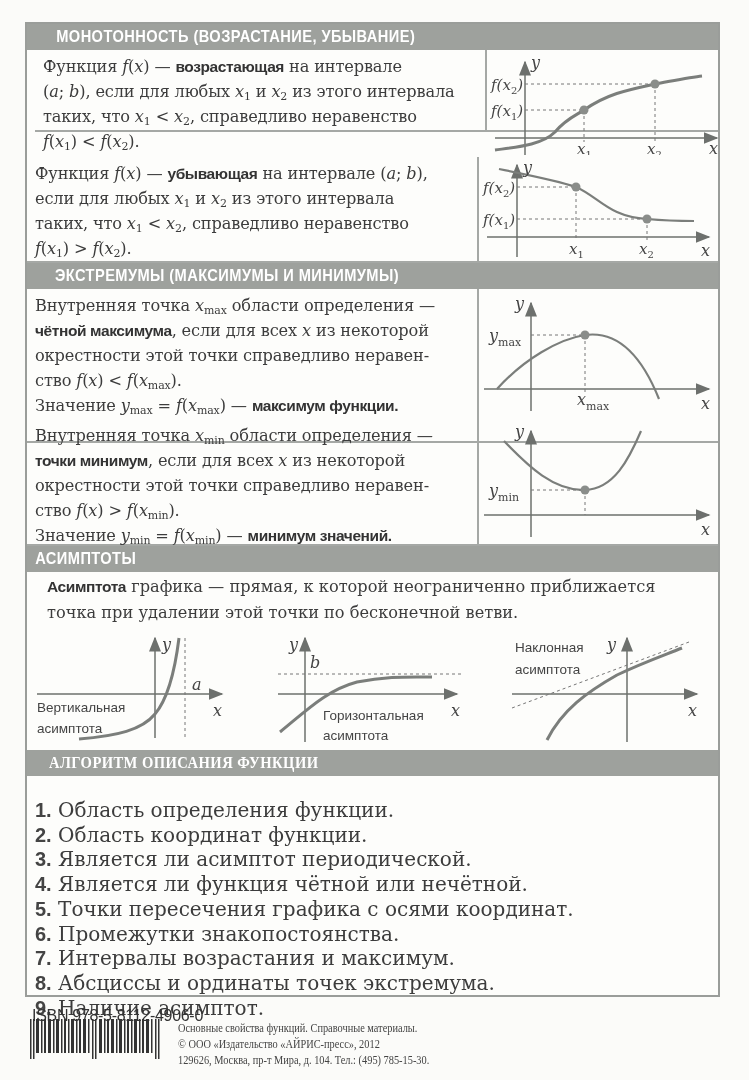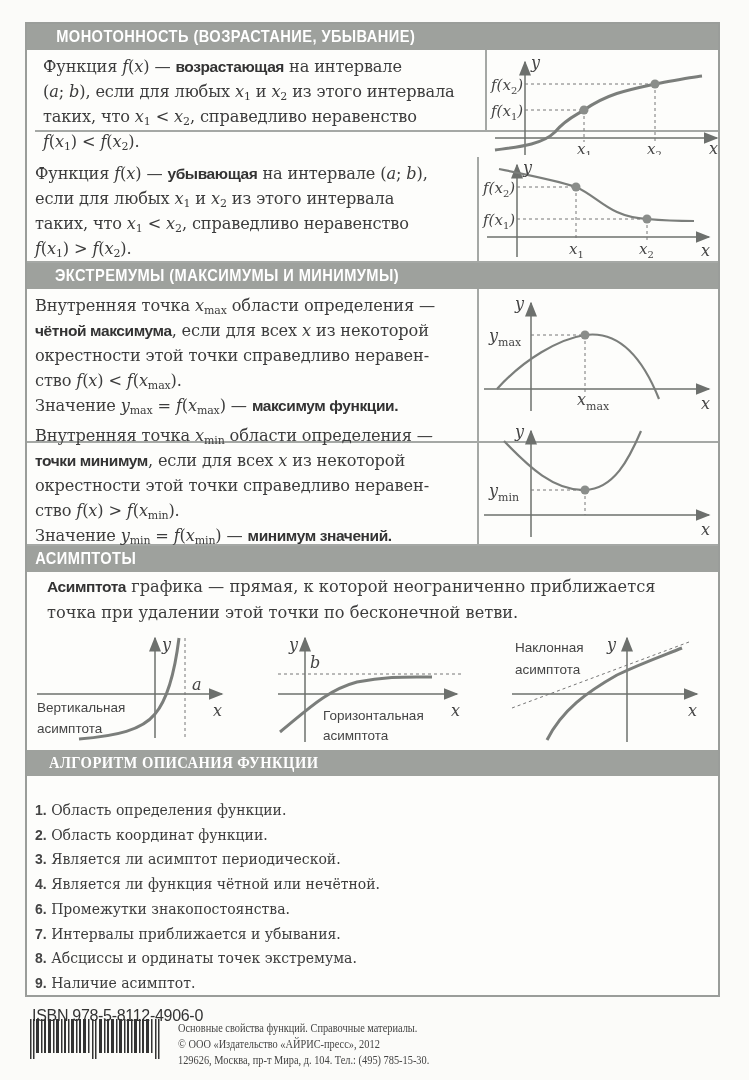--- a/index.html
+++ b/index.html
@@ -23,21 +23,21 @@
     position:absolute; left:8px; width:432px; top:4px;
     font-size:16.2px; line-height:25px; color:#3c3c3c; letter-spacing:-0.15px;
   }
   .txt .it { font-style:italic; }
   .txt b.s, .bs { font-family:"Liberation Sans", sans-serif; font-weight:bold; font-size:15.5px; color:#333; letter-spacing:-0.4px; }
   .txt sub { font-size:11px; vertical-align:-3px; line-height:0; font-style:normal; }
   .graph { position:absolute; left:450px; top:0; width:241px; bottom:0; border-left:2px solid #a5a8a5; }
   .graph svg { position:absolute; left:0; top:0; }
   .asym-text { position:absolute; left:8px; top:2px; right:8px; font-size:16.2px; line-height:26px; color:#3c3c3c;margin-left:12px; }
   .algo { position:absolute; left:8px; top:4px; }
-  .algo .item { font-size:14px; line-height:24.7px; color:#3c3c3c; white-space:nowrap; }
+  .algo .item { font-size:20px; line-height:24.7px; color:#3c3c3c; white-space:nowrap; }
   .algo .num { font-family:"Liberation Sans", sans-serif; font-weight:bold; color:#444; }
   .footer { position:absolute; left:0; top:1000px; width:749px; height:80px; }
   .isbn { position:absolute; left:32px; top:7px; font-family:"Liberation Sans", sans-serif; font-size:16px; color:#333; letter-spacing:-0.3px; }
   .barcode { position:absolute; left:30px; top:19px; width:134px; height:40px; }
   .bcnum { position:absolute; left:18px; top:54px; font-family:"Liberation Sans", sans-serif; font-size:14px; color:#333; letter-spacing:0.3px;margin-top:43px; }
   .pub { position:absolute; left:178px; top:20px; font-family:Liberation Serif, serif; font-size:11.5px; color:#444; line-height:16px; }
   .pub div { transform:scaleX(0.9); transform-origin:left; white-space:nowrap; }
   .ann { font-family:"Liberation Sans", sans-serif; font-size:13.5px; fill:#444; }
   .mi { font-family:"DejaVu Serif", serif; font-style:italic; fill:#444; }
 </style>
@@ -205,22 +205,23 @@
   </div>
 
   <div class="hdr" style="top:726px;font-family:Liberation Serif, serif;"><span>АЛГОРИТМ ОПИСАНИЯ ФУНКЦИИ</span></div>
 
   <div style="position:absolute;top:770px;left:0;right:0;bottom:0;">
     <div class="algo">
       <div class="item"><span class="num">1.</span><span> Область определения функции.</span></div>
       <div class="item"><span class="num">2.</span><span> Область координат функции.</span></div>
       <div class="item"><span class="num">3.</span><span> Является ли асимптот периодической.</span></div>
       <div class="item"><span class="num">4.</span><span> Является ли функция чётной или нечётной.</span></div>
+      <div class="item"><span class="num">5.</span><span> Точки пересечения графика с осями координат.</span></div>
       <div class="item"><span class="num">6.</span><span> Промежутки знакопостоянства.</span></div>
-      <div class="item"><span class="num">7.</span><span> Интервалы приближается и убывания.</span></div>
+      <div class="item"><span class="num">7.</span><span> Интервалы возрастания и максимум.</span></div>
       <div class="item"><span class="num">8.</span><span> Абсциссы и ординаты точек экстремума.</span></div>
       <div class="item"><span class="num">9.</span><span> Наличие асимптот.</span></div>
     </div>
   </div>
 </div>
 
 <div class="footer">
   <div class="isbn">ISBN 978-5-8112-4906-0</div>
   <svg class="barcode" viewBox="0 0 134 40" preserveAspectRatio="none">
     <g fill="#333">

